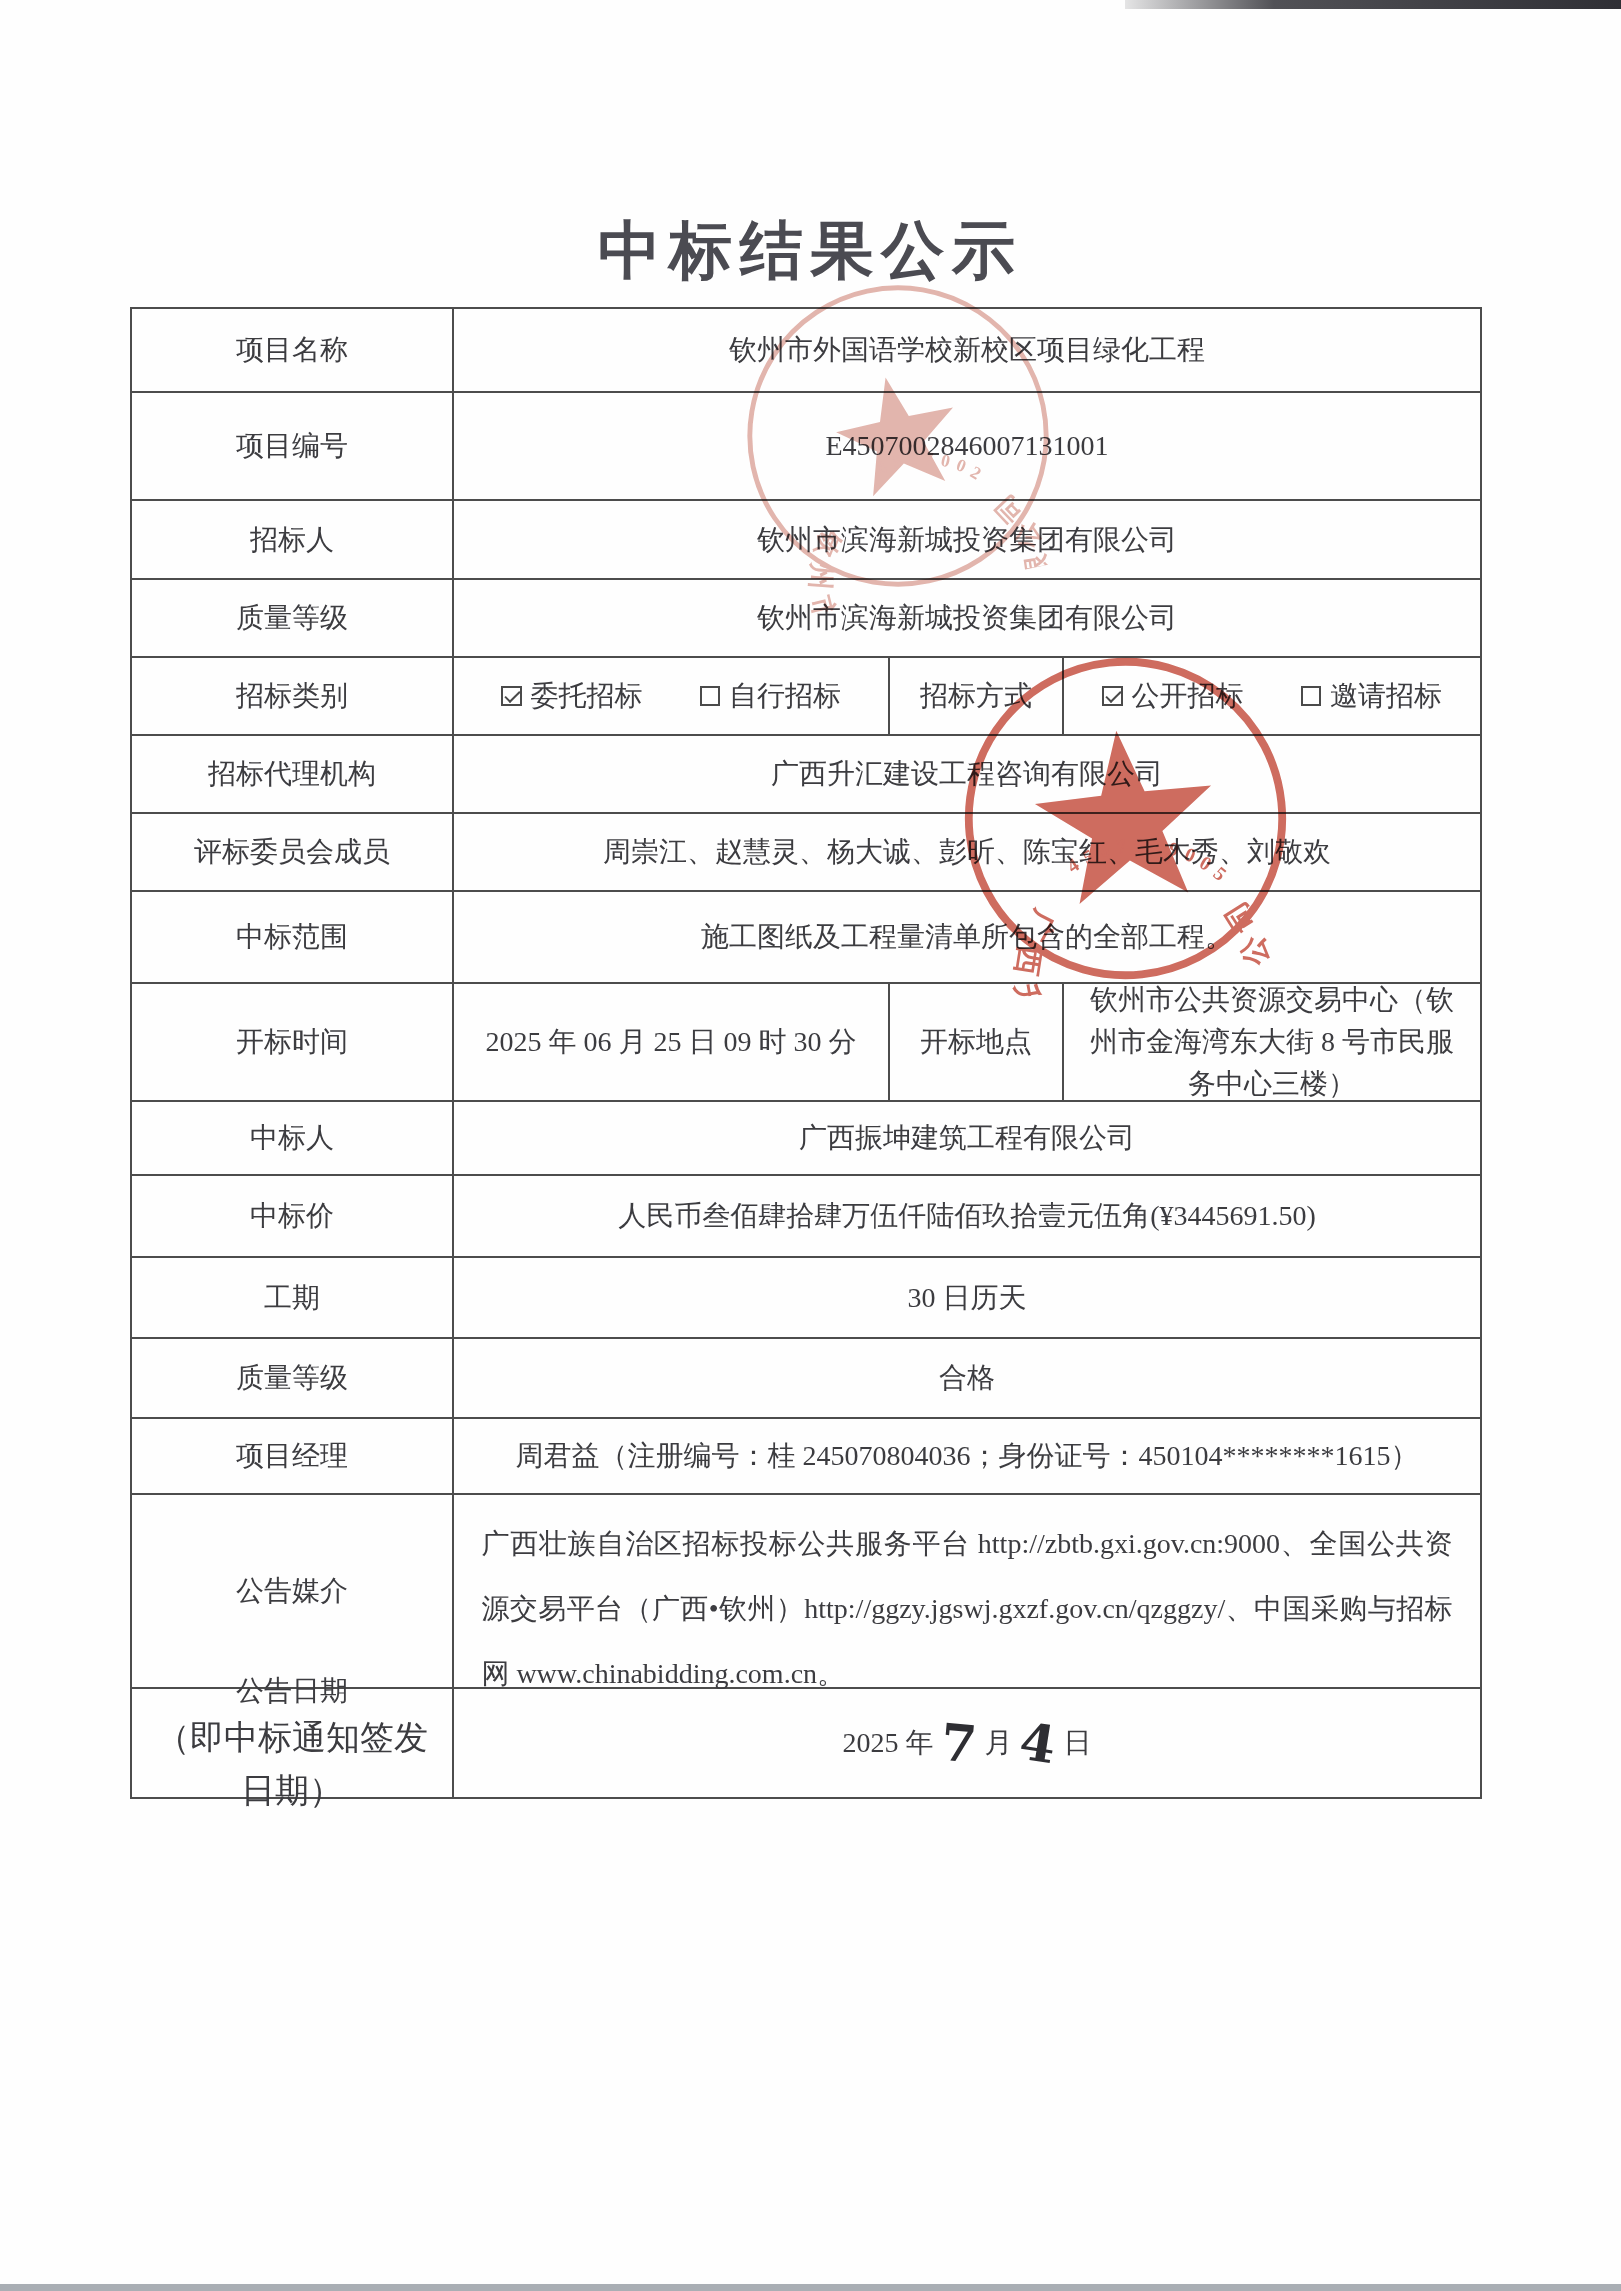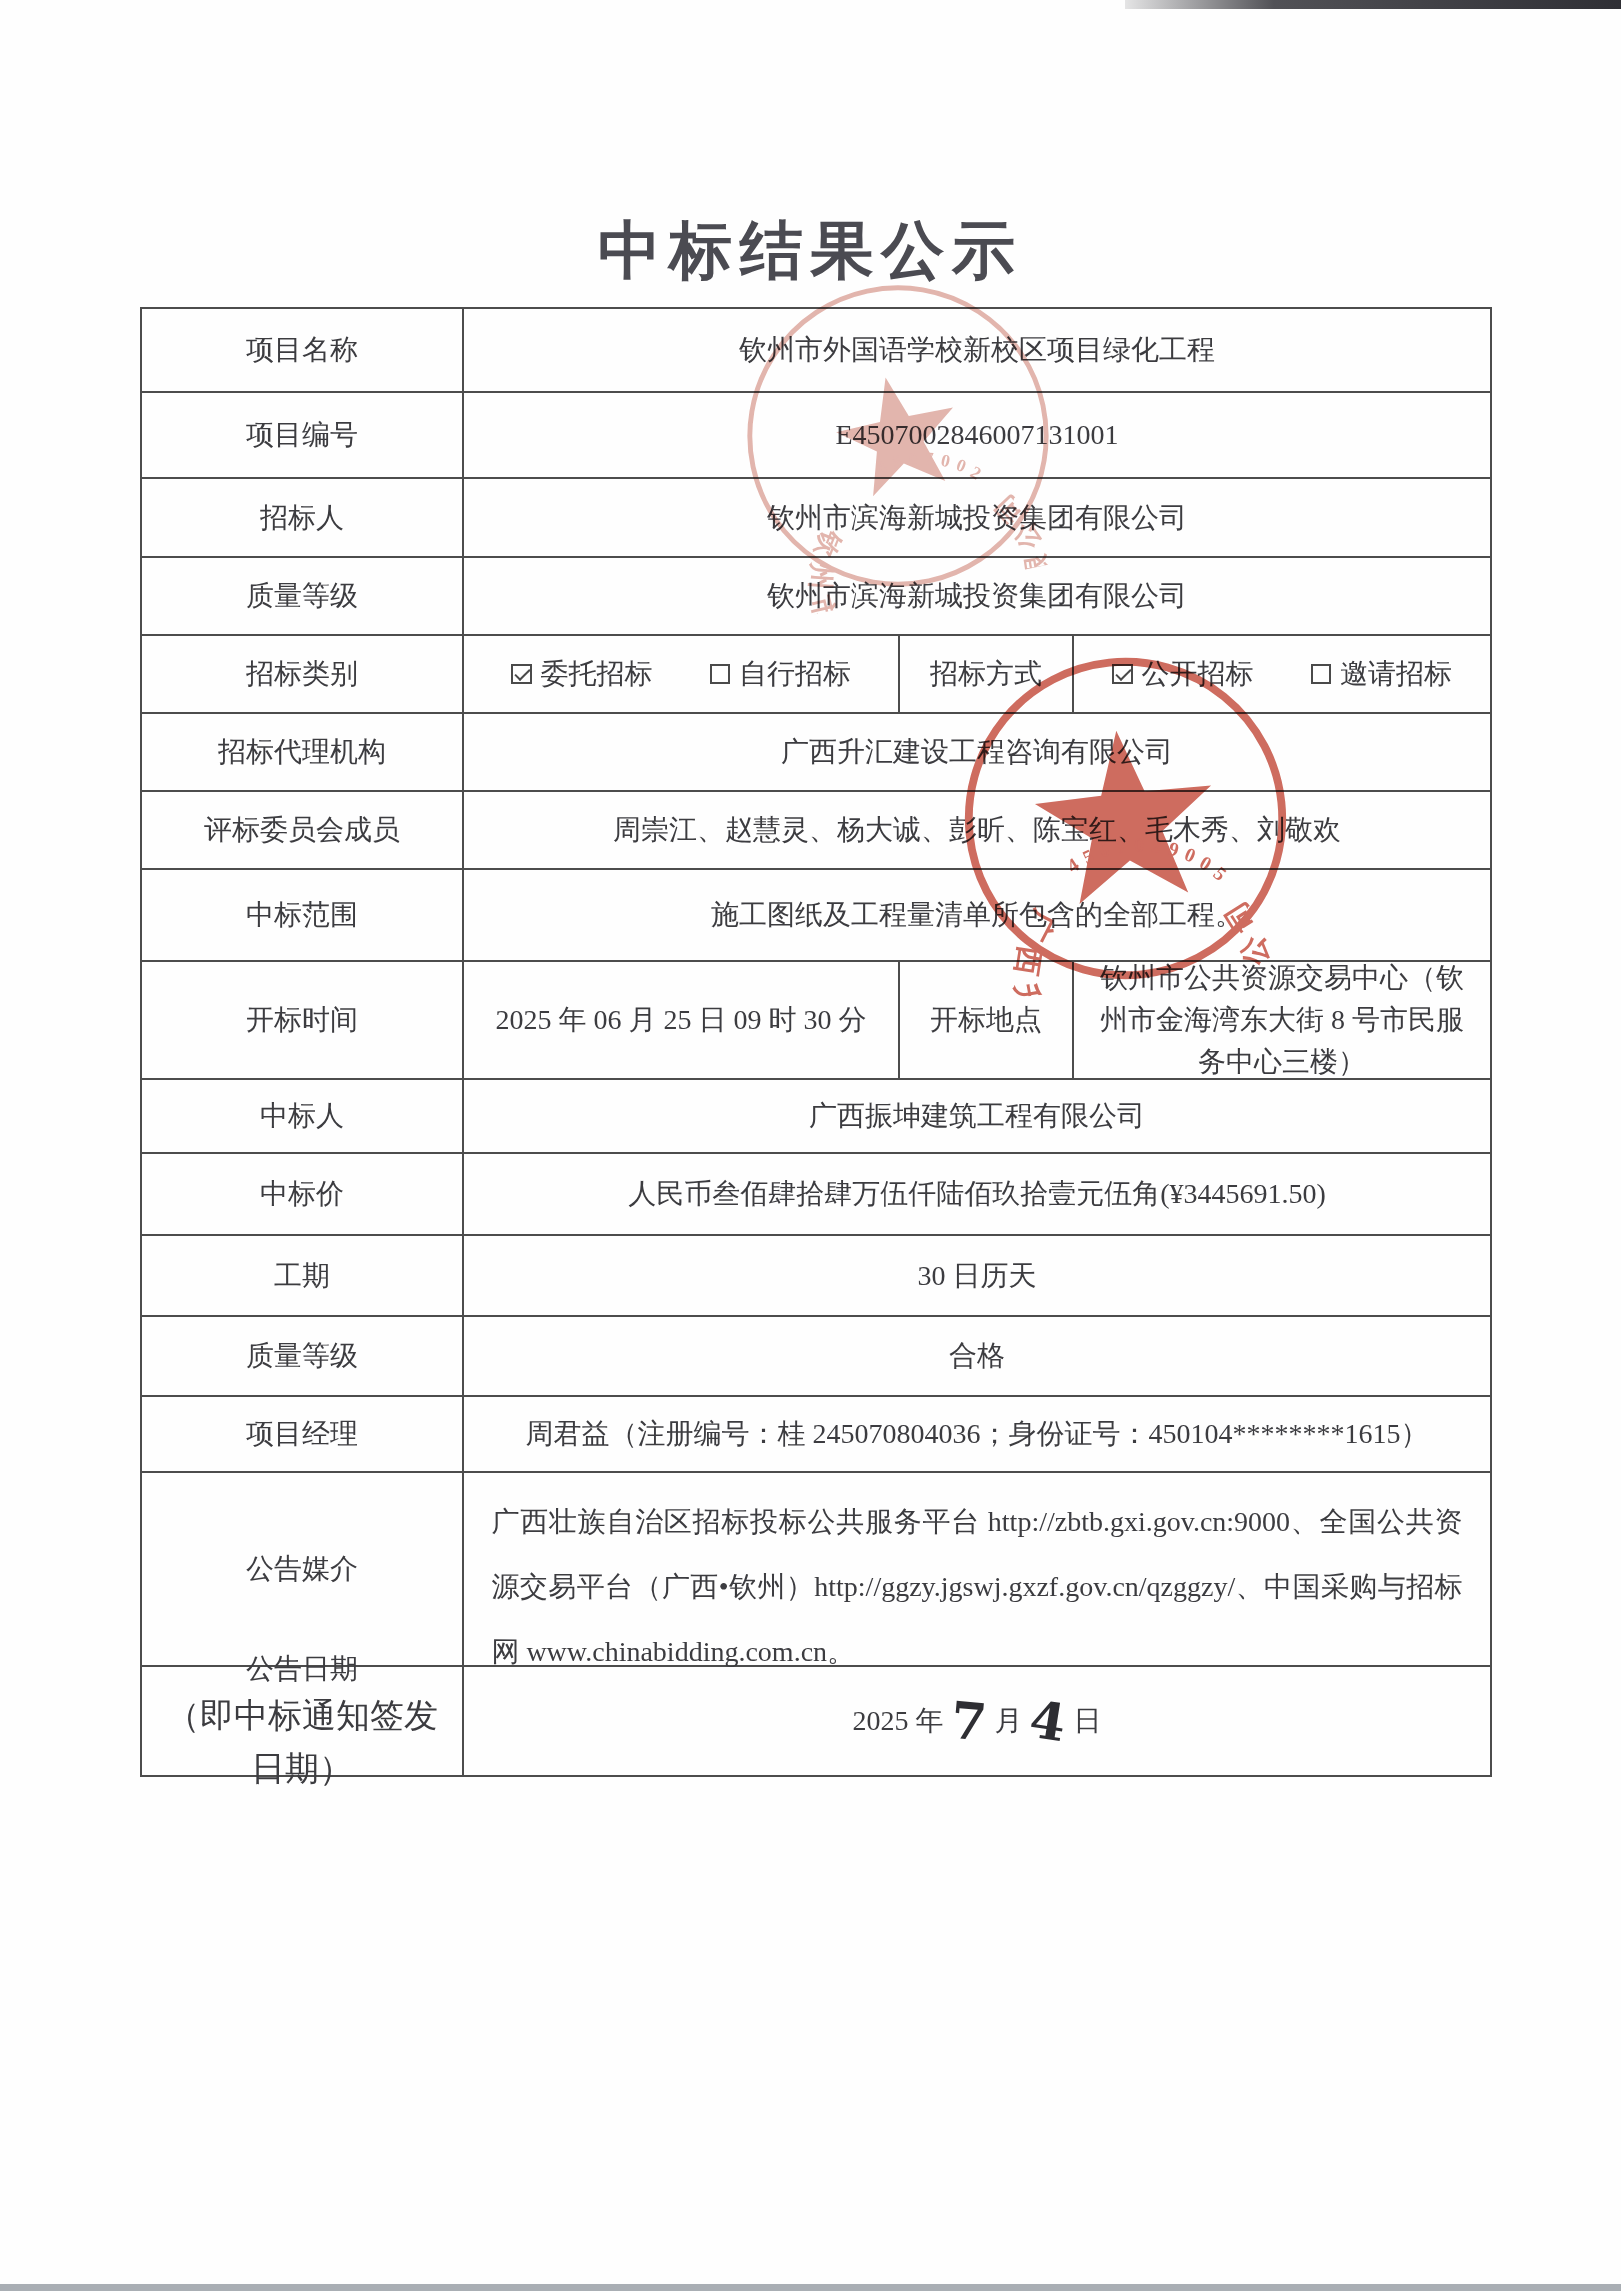--- a/index.html
+++ b/index.html
@@ -8,21 +8,21 @@
     background:#fefefe;overflow:hidden;
     font-family:"Liberation Serif","DejaVu Serif",serif;
     color:#3c3c40;
   }
   .doc-title{
     position:absolute;top:208px;left:0;width:100%;
     text-align:center;font-family:Liberation Serif, serif;
     font-size:63px;font-weight:bold;letter-spacing:7.8px;color:#4b4b52;
   }
   .doc-table{
-    position:absolute;left:140px;top:307px;width:1352px;
+    position:absolute;left:130px;top:307px;width:1352px;
     border:2.9px solid #4c4c4c;box-sizing:border-box;
     font-size:28px;
   }
   .tr{display:flex;border-bottom:2px solid #4c4c4c;box-sizing:border-box;}
   .tr:last-child{border-bottom:none;}
   .td{
     border-right:2px solid #4c4c4c;box-sizing:border-box;
     display:flex;align-items:center;justify-content:center;
     text-align:center;padding:3.9px 11.8px;
   }
@@ -74,21 +74,21 @@
 
   <div class="doc-title">中标结果公示</div>
 
   <div class="doc-table">
 
     <div class="tr" style="height:84px">
       <div class="td label-col">项目名称</div>
       <div class="td value-col">钦州市外国语学校新校区项目绿化工程</div>
     </div>
 
-    <div class="tr" style="height:86px">
+    <div class="tr" style="height:108px">
       <div class="td label-col">项目编号</div>
       <div class="td value-col">E4507002846007131001</div>
     </div>
 
     <div class="tr" style="height:79px">
       <div class="td label-col">招标人</div>
       <div class="td value-col">钦州市滨海新城投资集团有限公司</div>
     </div>
 
     <div class="tr" style="height:78px">

